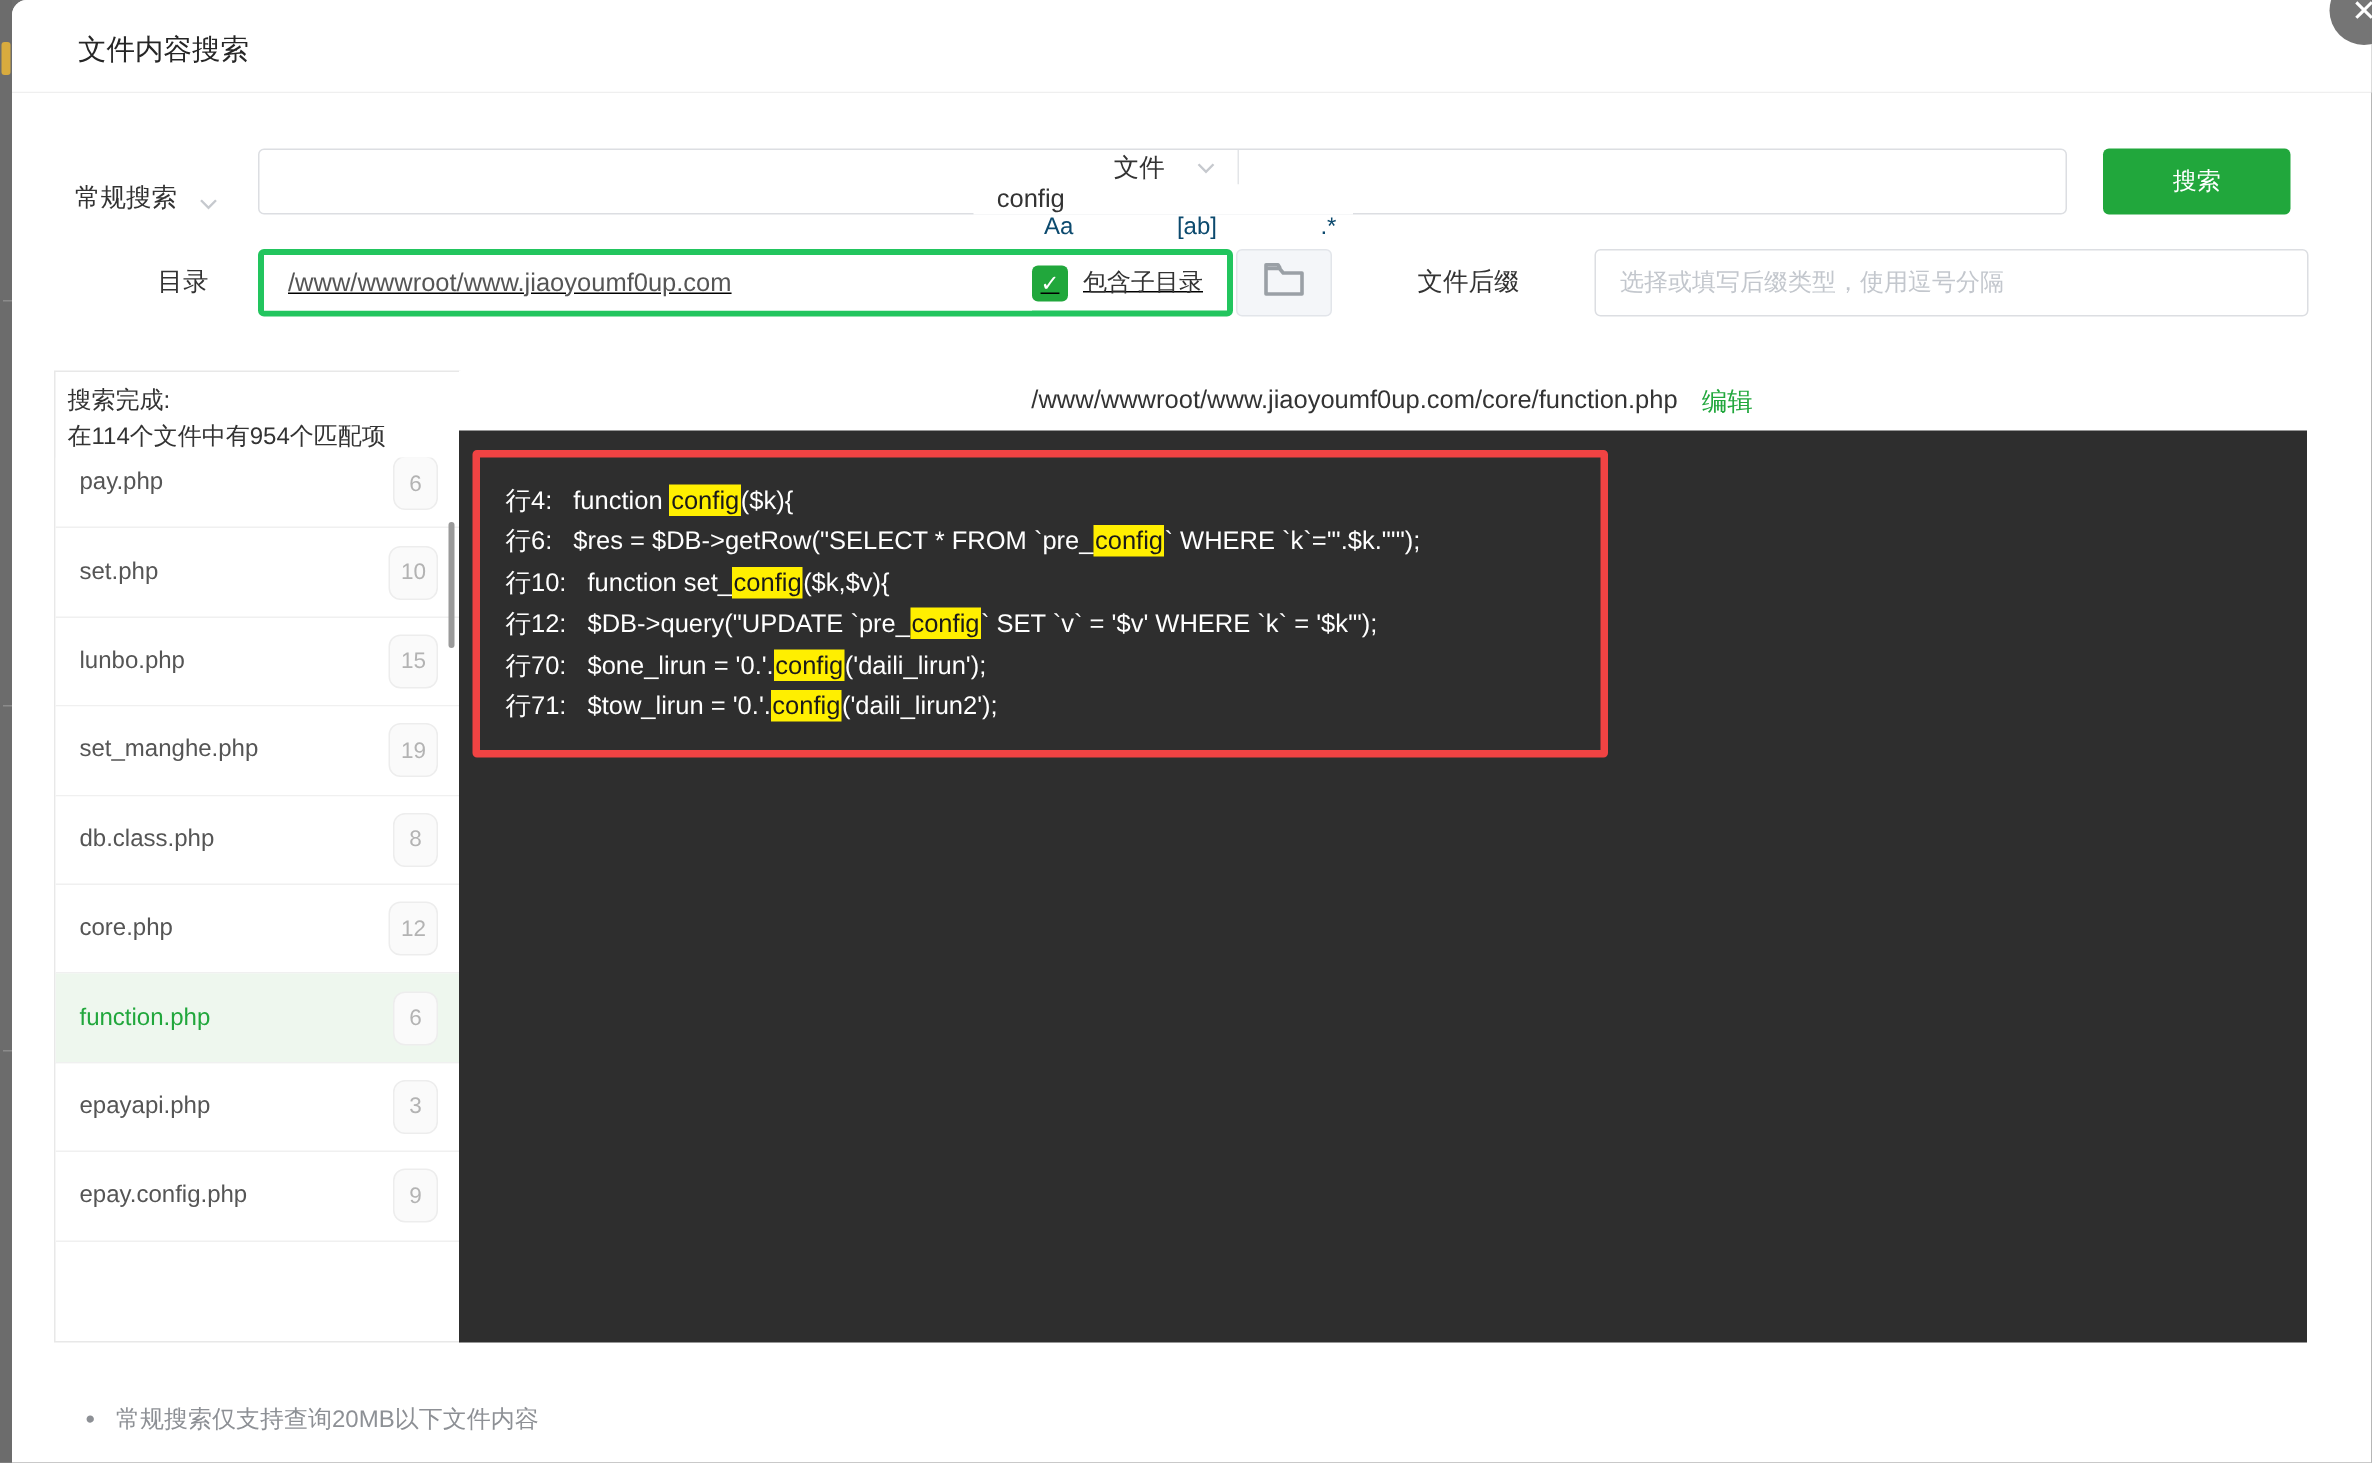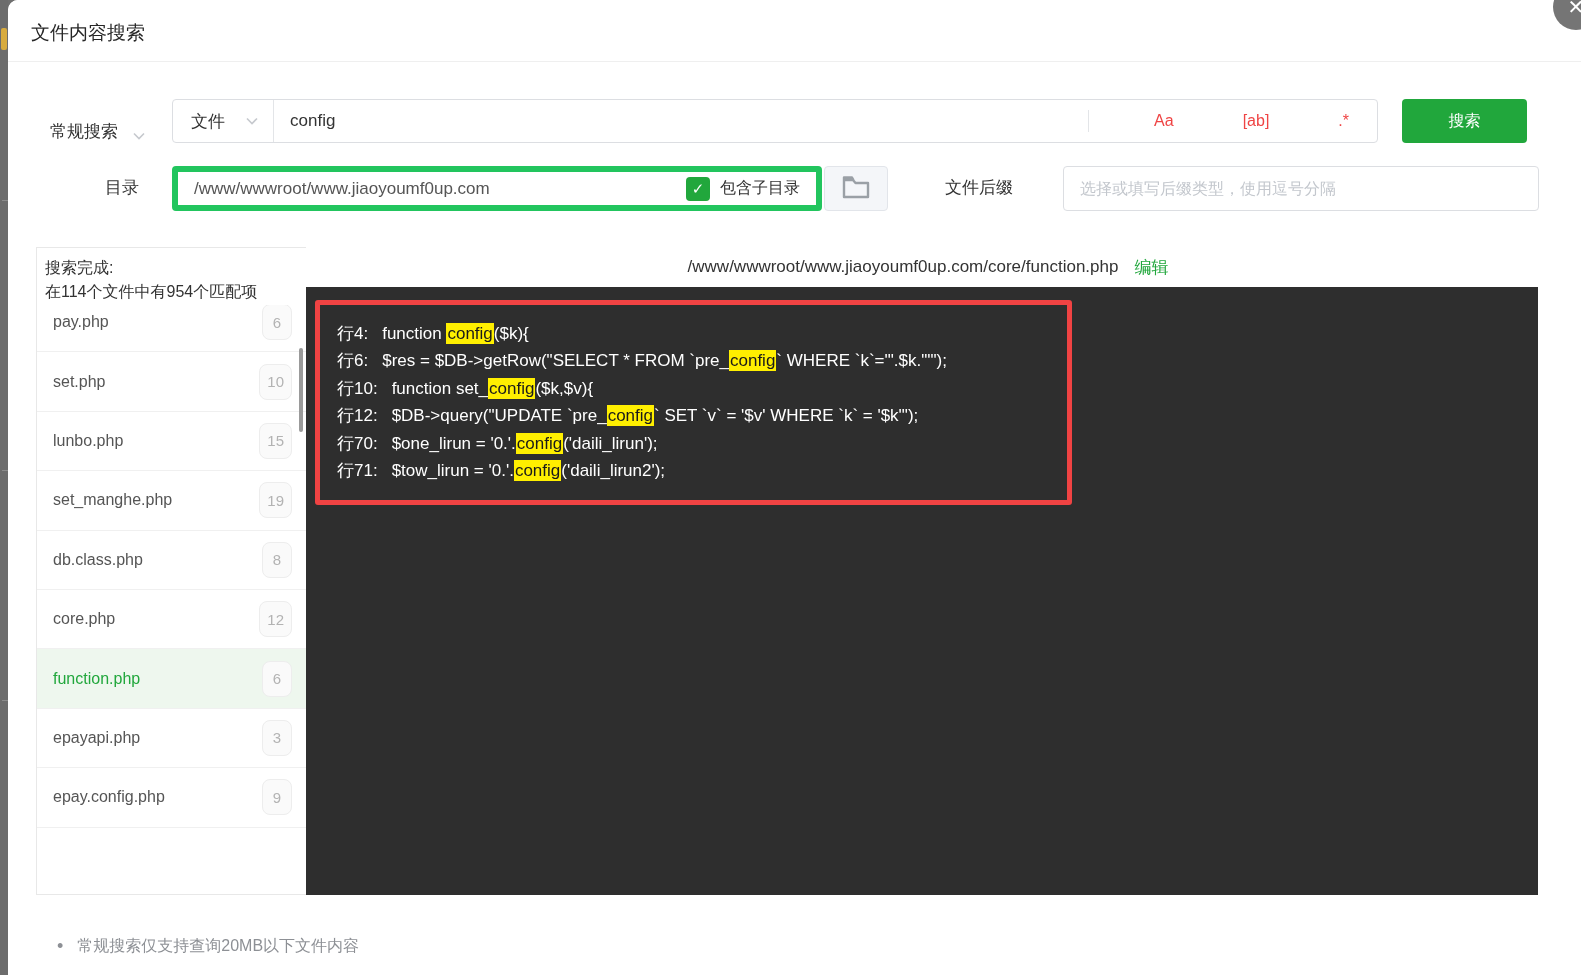--- a/index.html
+++ b/index.html
@@ -14,47 +14,47 @@
   
   .modal { position:absolute; left:8px; top:0; width:1573px; height:975px;
     background:#ffffff; border-top-left-radius:10px; }
 
   .close-btn { position:absolute; left:1545px; top:-16px; width:46px; height:46px;
     border-radius:50%; background:#757575; color:#fff; display:flex; align-items:center;
     justify-content:center; font-size:20px; z-index:5; }
 
   .title-bar { position:absolute; left:0; top:0; width:100%; height:62px;
     border-bottom:1px solid #efefef; border-top-left-radius:10px; background:#fff; }
-  .title-bar h1 { position:absolute; left:23px; top:20px; font-size:19px; font-weight:400; color:#262626; }
+  .title-bar h1 { position:absolute; left:44px; top:20px; font-size:19px; font-weight:400; color:#262626; }
 
   
   .mode-select { position:absolute; left:42px; top:99px; height:44px; display:flex;
     align-items:flex-end; gap:14px; color:#333; font-size:17px; cursor:pointer; }
   .chev { width:14px; height:14px; display:inline-block; }
   .chev svg { display:block; }
 
   .search-group { position:absolute; left:164px; top:99px; width:1206px; height:44px;
-    border:1px solid #dcdee2; border-radius:4px; display:flex; align-items:center; background:#fff; }
+    border:1px solid #dcdee2; border-radius:4px; display:flex; align-items:center; background:#fff;flex-direction:column; }
   .type-select { width:101px; height:100%; display:flex; align-items:center; justify-content:space-between;
     padding:0 14px 0 18px; border-right:1px solid #e3e5e8; color:#333; font-size:17px; cursor:pointer; }
   .kw-input { flex:1; height:100%; border:0; outline:none; padding:0 16px; font-size:17px; color:#333;
     font-family:"Liberation Sans", sans-serif; }
   .opt-divider { width:1px; height:22px; background:#e3e5e8; }
   .opt-group { display:flex; align-items:center; gap:30px; padding:0 28px 0 26px; }
-  .opt-btn { color:#ef4444; font-size:16px; cursor:pointer;margin-left:39px; }
+  .opt-btn { color:#0c4a6e; font-size:16px; cursor:pointer;margin-left:39px; }
 
   .search-btn { position:absolute; left:1394px; top:99px; width:125px; height:44px;
     background:var(--green); color:#fff; font-size:16px; border:0; border-radius:4px; cursor:pointer; }
 
   
   .row2-label { position:absolute; top:176px; color:#333; font-size:17px; }
   .lbl-dir { left:97px; }
   .lbl-suffix { left:937px; }
   .dir-input-wrap { position:absolute; left:164px; top:166px; width:650px; height:45px;
-    border:6px solid #22c55e; border-radius:4px; display:flex; align-items:center; background:#fff; }
+    border:4px solid #22c55e; border-radius:4px; display:flex; align-items:center; background:#fff;text-decoration:underline; }
   .dir-input { flex:1; height:100%; border:0; outline:none; padding:0 16px; font-size:17px; color:#555;
     font-family:"Liberation Sans", sans-serif; min-width:0; }
   .subdir { display:flex; align-items:center; gap:10px; padding-right:16px; white-space:nowrap; }
   .checkbox { width:24px; height:24px; background:var(--green); border-radius:4px; color:#fff;
     display:flex; align-items:center; justify-content:center; font-size:15px; cursor:pointer; }
   .subdir-label { color:#333; font-size:16px; }
   .folder-btn { position:absolute; left:816px; top:166px; width:64px; height:45px;
     background:#f4f6f9; border:1px solid #e2e5ea; border-radius:4px; display:flex;
     align-items:center; justify-content:center; cursor:pointer; }
   .suffix-input { position:absolute; left:1055px; top:166px; width:476px; height:45px;

